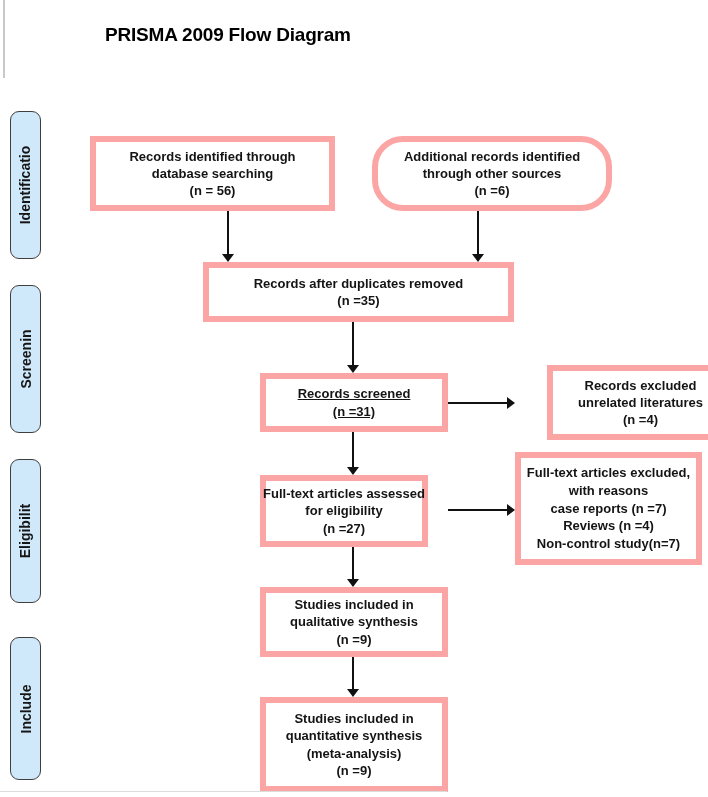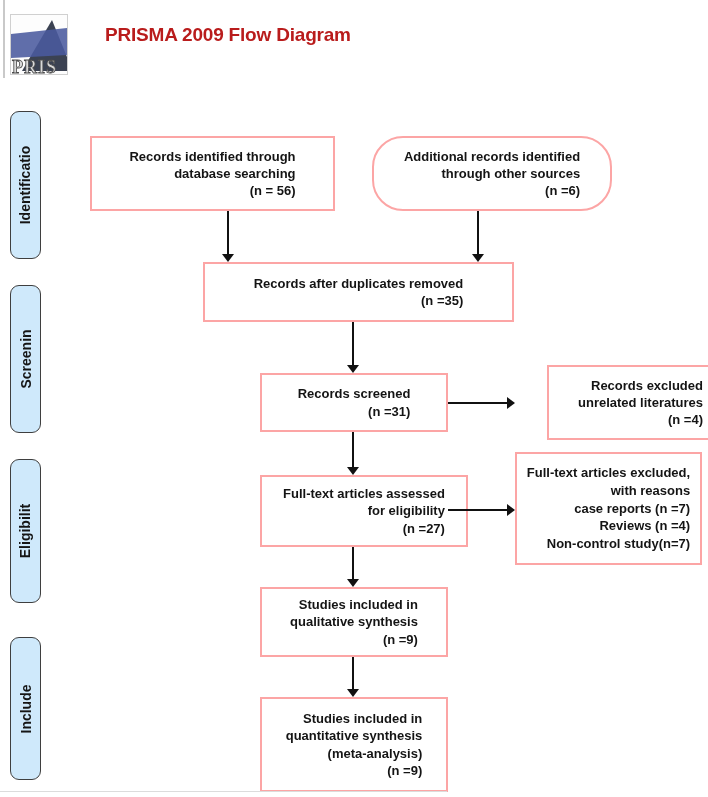--- a/index.html
+++ b/index.html
@@ -16,42 +16,42 @@
     position: absolute; left: 3px; top: 0; width: 2px; height: 78px;
     background: #c9c9c9;
   }
   .logo {
     position: absolute; left: 10px; top: 14px; width: 58px; height: 61px;
     border: 1px solid #d0d0d0; box-sizing: border-box; background: #fdfdfd;
     overflow: hidden;
   }
   .page-title {
     position: absolute; left: 105px; top: 24px;
-    font-size: 19px; font-weight: bold; letter-spacing: -0.2px; color: #b91c1c;
+    font-size: 19px; font-weight: bold; letter-spacing: -0.2px; color: #000000;
     margin: 0; white-space: nowrap;
   }
   
   .phase {
     position: absolute; left: 10px; width: 31px;
     background: #cfe9fb; border: 1.5px solid #3f3f3f; border-radius: 9px;
     box-sizing: border-box;
     display: flex; align-items: center; justify-content: center;
     overflow: hidden;
   }
   .phase span {
     transform: rotate(-90deg);
     white-space: nowrap;
     font-size: 14px; font-weight: bold; color: #151515;
   }
   
   .fbox {
     position: absolute;
-    background: #ffffff; border: 2px solid #fca5a5; box-sizing: border-box;
+    background: #ffffff; border: 6px solid #fca5a5; box-sizing: border-box;
     display: flex; align-items: center; justify-content: center;
-    text-align: right; white-space: pre;
+    text-align: center; white-space: pre;
     font-size: 13px; font-weight: bold; line-height: 1.32; color: #141414;
   }
   .fbox.small { font-size: 13px; line-height: 1.38; }
   
   .shaft-v { position: absolute; width: 2px; background: #111; }
   .shaft-h { position: absolute; height: 2px; background: #111; }
   .head-down {
     position: absolute; width: 0; height: 0;
     border-left: 6px solid transparent; border-right: 6px solid transparent;
     border-top: 8px solid #111;
@@ -66,27 +66,20 @@
     background: #dcdcdc;
   }
 </style>
 </head>
 <body>
 
 <div class="page">
 
   <div class="left-edge-line"></div>
 
-  <div class="logo">
-    <svg width="56" height="59" viewBox="0 0 56 59">
-      <polygon points="11,56 41,5 56,42 56,56" fill="#3b4252"></polygon>
-      <polygon points="0,19 56,13 56,40 0,43" fill="#4a5a9e" fill-opacity="0.88"></polygon>
-      <text x="1" y="58" font-family="Liberation Serif, serif" font-size="18" font-weight="bold" fill="#d9d9d9" stroke="#4a4a4a" stroke-width="0.8" letter-spacing="1">PRIS</text>
-    </svg>
-  </div>
 
   <h1 class="page-title">PRISMA 2009 Flow Diagram</h1>
 
   <div class="phase" style="top:111px; height:148px;">
     <span>Identificatio</span>
   </div>
   <div class="phase" style="top:285px; height:148px;">
     <span>Screenin</span>
   </div>
   <div class="phase" style="top:459px; height:144px;">
@@ -97,26 +90,26 @@
   </div>
 
   <div class="fbox" style="left:90px;  top:136px; width:245px; height:75px;">Records identified through
 database searching
 (n = 56)</div>
   <div class="fbox" style="left:372px; top:136px; width:240px; height:75px;border-radius:31px;">Additional records identified
 through other sources
 (n =6)</div>
   <div class="fbox" style="left:203px; top:262px; width:311px; height:60px;">Records after duplicates removed
 (n =35)</div>
-  <div class="fbox" style="left:260px; top:373px; width:188px; height:59px;">Records screened
+  <div class="fbox" style="left:260px; top:373px; width:188px; height:59px;text-decoration:underline;">Records screened
 (n =31)</div>
   <div class="fbox" style="left:515px; top:365px; width:187px; height:75px;margin-left:32px;">Records excluded
 unrelated literatures
 (n =4)</div>
-  <div class="fbox" style="left:260px; top:475px; width:208px; height:72px;">Full-text articles assessed
+  <div class="fbox" style="left:260px; top:475px; width:168px; height:72px;">Full-text articles assessed
 for eligibility
 (n =27)</div>
   <div class="fbox small" style="left:515px; top:452px; width:187px; height:113px;">Full-text articles excluded,
 with reasons
 case reports (n =7)
 Reviews (n =4)
 Non-control study(n=7)</div>
   <div class="fbox" style="left:260px; top:587px; width:188px; height:70px;">Studies included in
 qualitative synthesis
 (n =9)</div>

